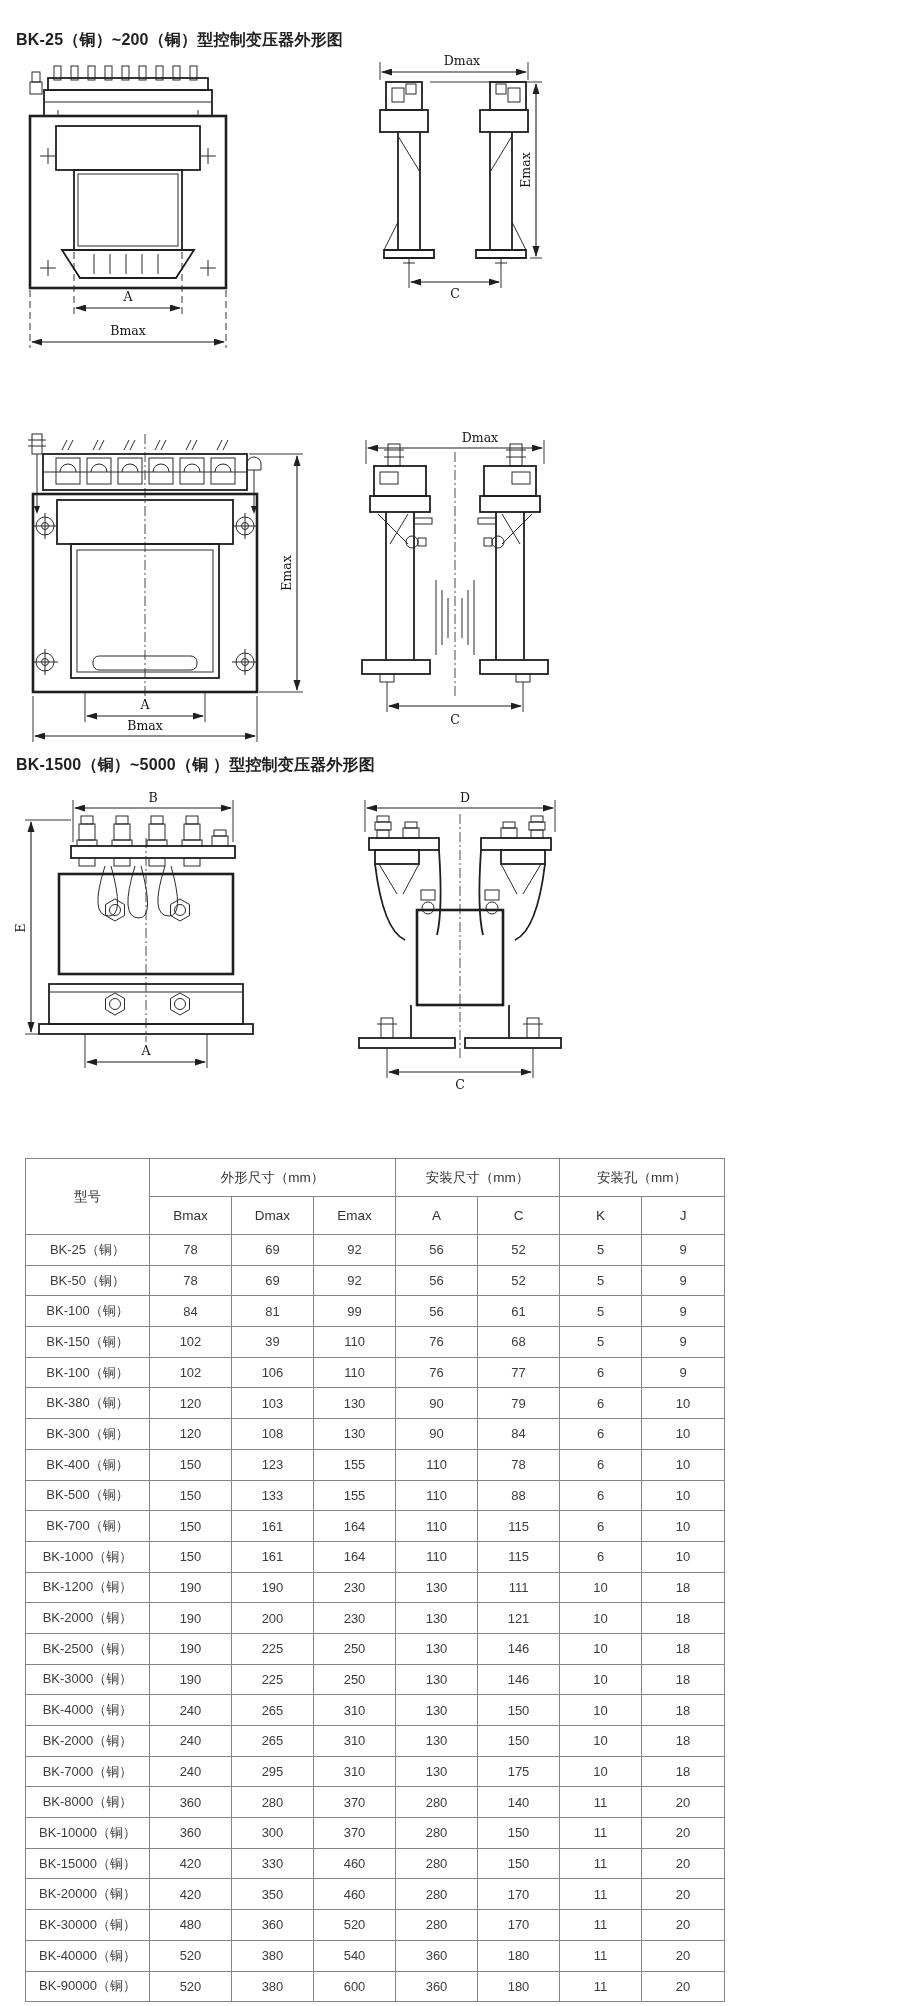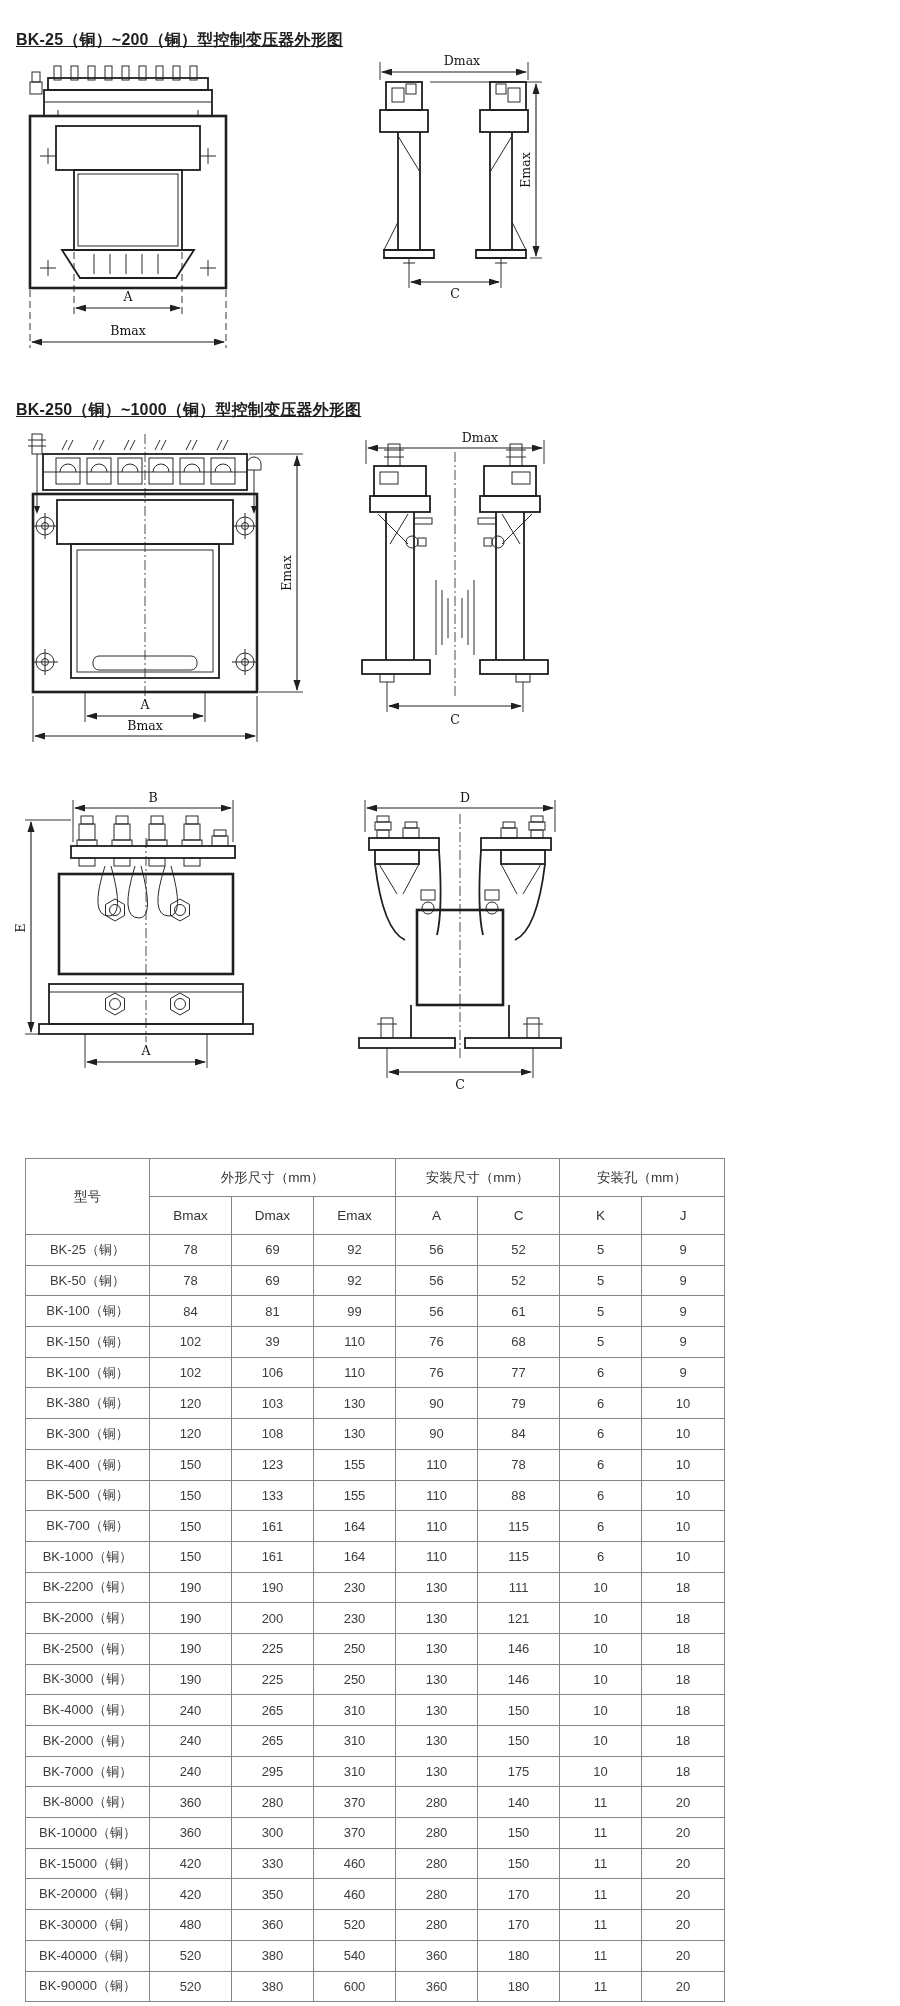--- a/index.html
+++ b/index.html
@@ -1,19 +1,19 @@
 <!DOCTYPE html>
 <html><head>
 <meta charset="utf-8">
 <style>
   * { margin:0; padding:0; box-sizing:border-box; }
   html,body { background:#ffffff; }
   body { width:900px; font-family:"Liberation Sans", sans-serif; }
   .page { position:relative; width:900px; height:2006px; background:#ffffff; overflow:hidden; }
-  .sec-title { position:absolute; font-size:16px; font-weight:bold; color:#1f1f1f; letter-spacing:.2px;text-decoration:underline; }
+  .sec-title { position:absolute; font-size:16px; font-weight:bold; color:#1f1f1f; letter-spacing:.2px; }
   .fig { position:absolute; }
   svg { display:block; }
   .ln  { fill:none; stroke:#1f1f1f; stroke-width:1.8; }
   .lh  { fill:none; stroke:#1f1f1f; stroke-width:2.6; }
   .lt  { fill:none; stroke:#2a2a2a; stroke-width:1; }
   .dim { fill:none; stroke:#1f1f1f; stroke-width:1.1; }
   .ext { fill:none; stroke:#1f1f1f; stroke-width:.9; }
   .extd{ fill:none; stroke:#1f1f1f; stroke-width:.9; stroke-dasharray:7 4; }
   .cl  { fill:none; stroke:#1f1f1f; stroke-width:.8; stroke-dasharray:10 3 2 3; }
   .dl  { font-family:"DejaVu Serif", serif; font-size:12.5px; fill:#141414; }
@@ -152,21 +152,20 @@
       </g>
       <g>
         <line class="ext" x1="59" y1="216" x2="59" y2="236"></line>
         <line class="ext" x1="151" y1="216" x2="151" y2="236"></line>
         <line class="dim" x1="61" y1="230" x2="149" y2="230" marker-start="url(#m2s)" marker-end="url(#m2e)"></line>
         <text class="dl" x="105" y="246" text-anchor="middle">C</text>
       </g>
     </svg>
   </div>
 
-  <div class="sec-title" style="left:16px; top:400px;">BK-250（铜）~1000（铜）型控制变压器外形图</div>
 
   <div class="fig" style="left:15px; top:428px;">
     <svg width="300" height="316" viewBox="0 0 300 316">
       <defs>
         <marker id="m3e" markerWidth="11" markerHeight="8" refX="10" refY="3.5" orient="auto" markerUnits="userSpaceOnUse">
             <path class="mk" d="M0,0 L11,3.5 L0,7 Z"></path>
           </marker>
         <marker id="m3s" markerWidth="11" markerHeight="8" refX="1" refY="3.5" orient="auto" markerUnits="userSpaceOnUse">
             <path class="mk" d="M11,0 L0,3.5 L11,7 Z"></path>
           </marker>
@@ -321,20 +320,21 @@
       </g>
       <g>
         <line class="ext" x1="37" y1="252" x2="37" y2="282"></line>
         <line class="ext" x1="173" y1="252" x2="173" y2="282"></line>
         <line class="dim" x1="39" y1="276" x2="171" y2="276" marker-start="url(#m4s)" marker-end="url(#m4e)"></line>
         <text class="dl" x="105" y="294" text-anchor="middle">C</text>
       </g>
     </svg>
   </div>
 
+  <div class="sec-title" style="left:16px; top:755px;">BK-1500（铜）~5000（铜 ）型控制变压器外形图</div>
 
   <div class="fig" style="left:15px; top:790px;">
     <svg width="250" height="305" viewBox="0 0 250 305">
       <defs>
         <marker id="m5e" markerWidth="11" markerHeight="8" refX="10" refY="3.5" orient="auto" markerUnits="userSpaceOnUse">
             <path class="mk" d="M0,0 L11,3.5 L0,7 Z"></path>
           </marker>
         <marker id="m5s" markerWidth="11" markerHeight="8" refX="1" refY="3.5" orient="auto" markerUnits="userSpaceOnUse">
             <path class="mk" d="M11,0 L0,3.5 L11,7 Z"></path>
           </marker>
@@ -610,21 +610,21 @@
             <td>BK-1000（铜）</td>
             <td>150</td>
             <td>161</td>
             <td>164</td>
             <td>110</td>
             <td>115</td>
             <td>6</td>
             <td>10</td>
           </tr>
           <tr>
-            <td>BK-2200（铜）</td>
+            <td>BK-1200（铜）</td>
             <td>190</td>
             <td>190</td>
             <td>230</td>
             <td>130</td>
             <td>111</td>
             <td>10</td>
             <td>18</td>
           </tr>
           <tr>
             <td>BK-2000（铜）</td>

